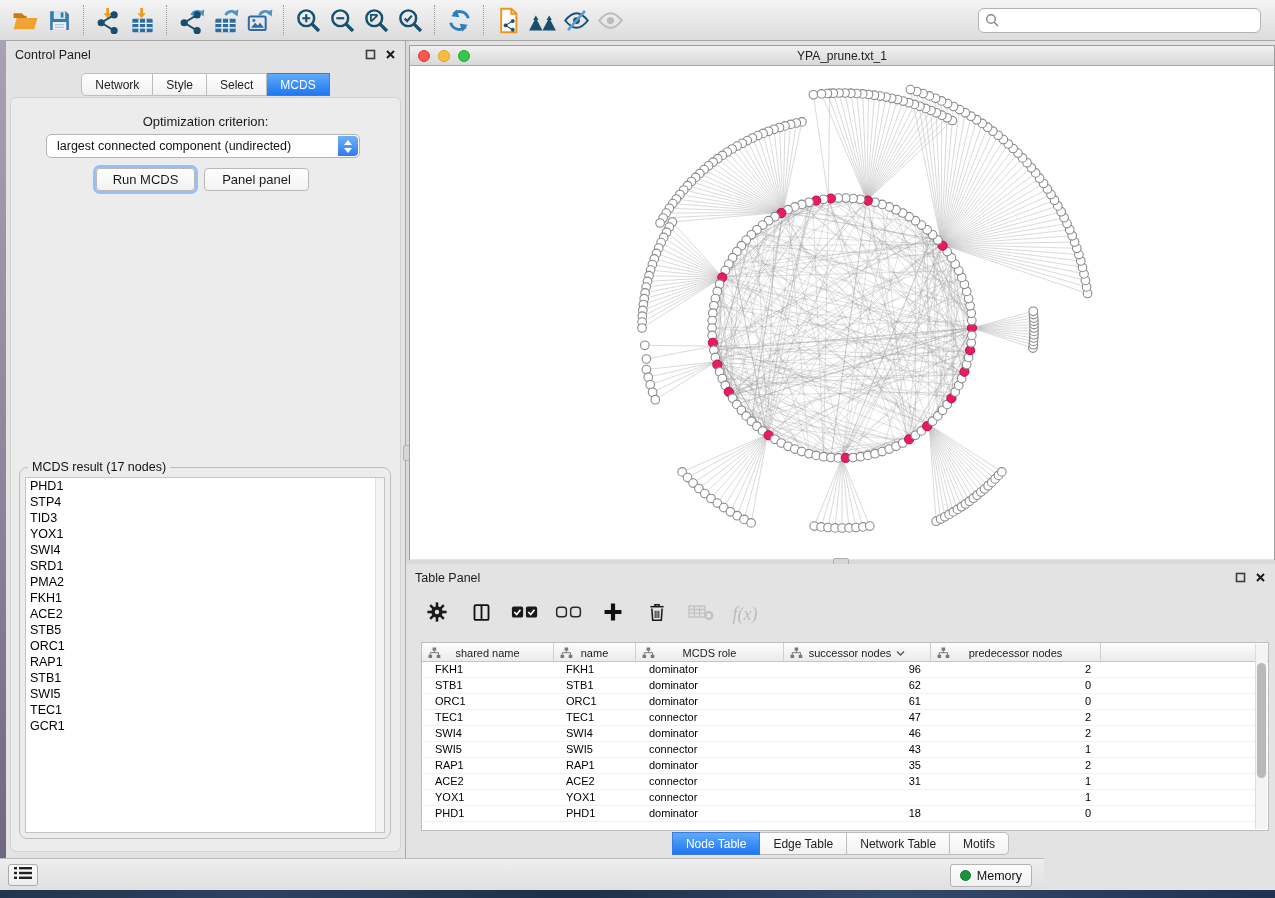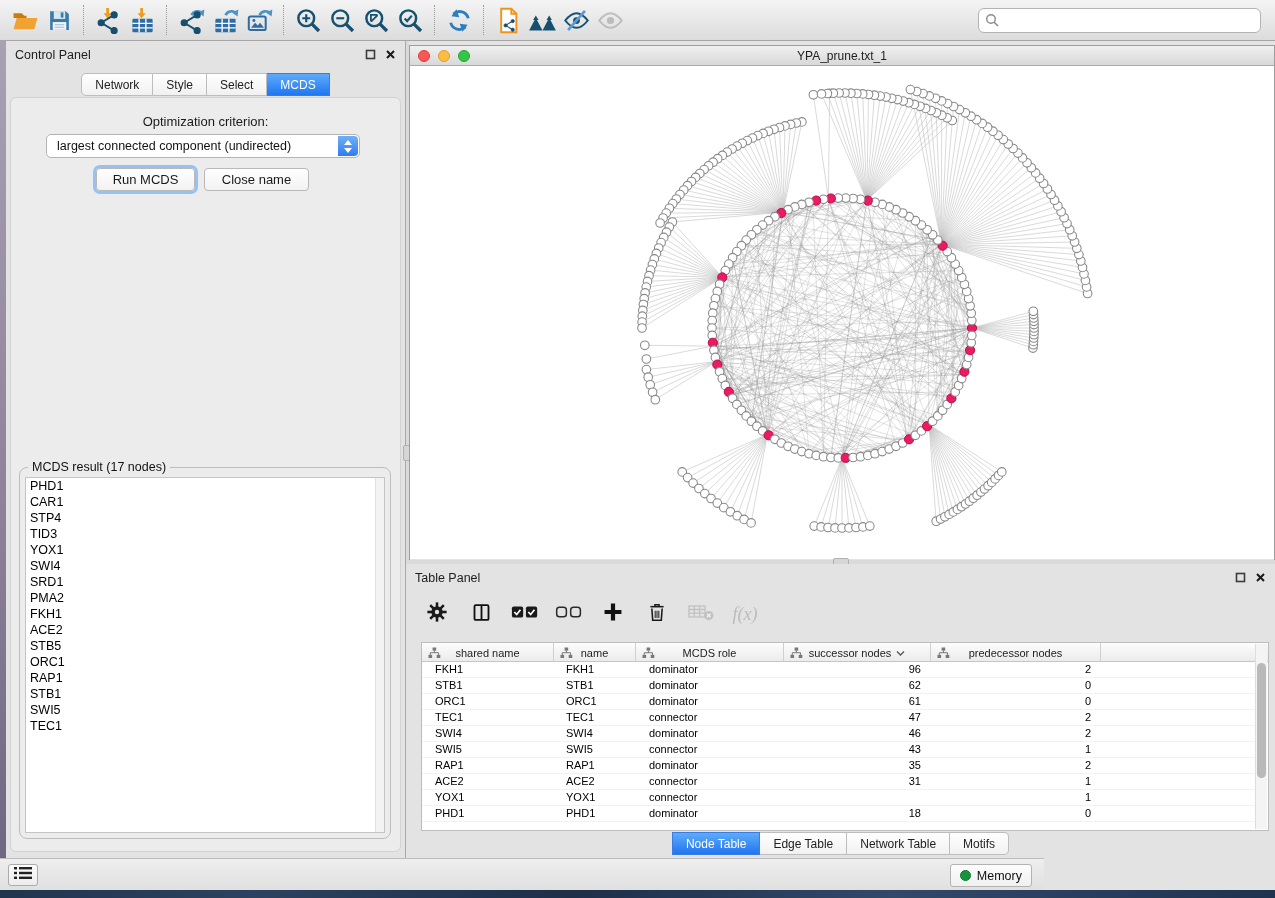--- a/index.html
+++ b/index.html
@@ -327,41 +327,41 @@
     <div id="cp-content">
       <div id="opt-select">
         <span>largest connected component (undirected)</span>
         <span id="opt-stepper">
           <span class="chev up"></span>
             <span class="chev down"></span>
         </span>
       </div>
       <div id="opt-label">Optimization criterion:</div>
       <div id="run-btn" class="mac-btn">Run MCDS</div>
-      <div id="close-panel-btn" class="mac-btn">Close name</div>
+      <div id="close-panel-btn" class="mac-btn">Panel panel</div>
       <div id="result-group">
         <span id="result-legend">MCDS result (17 nodes)</span>
         <div id="result-list">
 
         <div class="li">PHD1</div>
-            <div class="li">CAR1</div>
             <div class="li">STP4</div>
             <div class="li">TID3</div>
             <div class="li">YOX1</div>
             <div class="li">SWI4</div>
             <div class="li">SRD1</div>
             <div class="li">PMA2</div>
             <div class="li">FKH1</div>
             <div class="li">ACE2</div>
             <div class="li">STB5</div>
             <div class="li">ORC1</div>
             <div class="li">RAP1</div>
             <div class="li">STB1</div>
             <div class="li">SWI5</div>
             <div class="li">TEC1</div>
+            <div class="li">GCR1</div>
             <div id="result-scroll"></div>
           </div>
       </div>
     </div>
   </div>
 
   <div id="splitter-v">
       <div class="handle"></div>
     </div>
 

